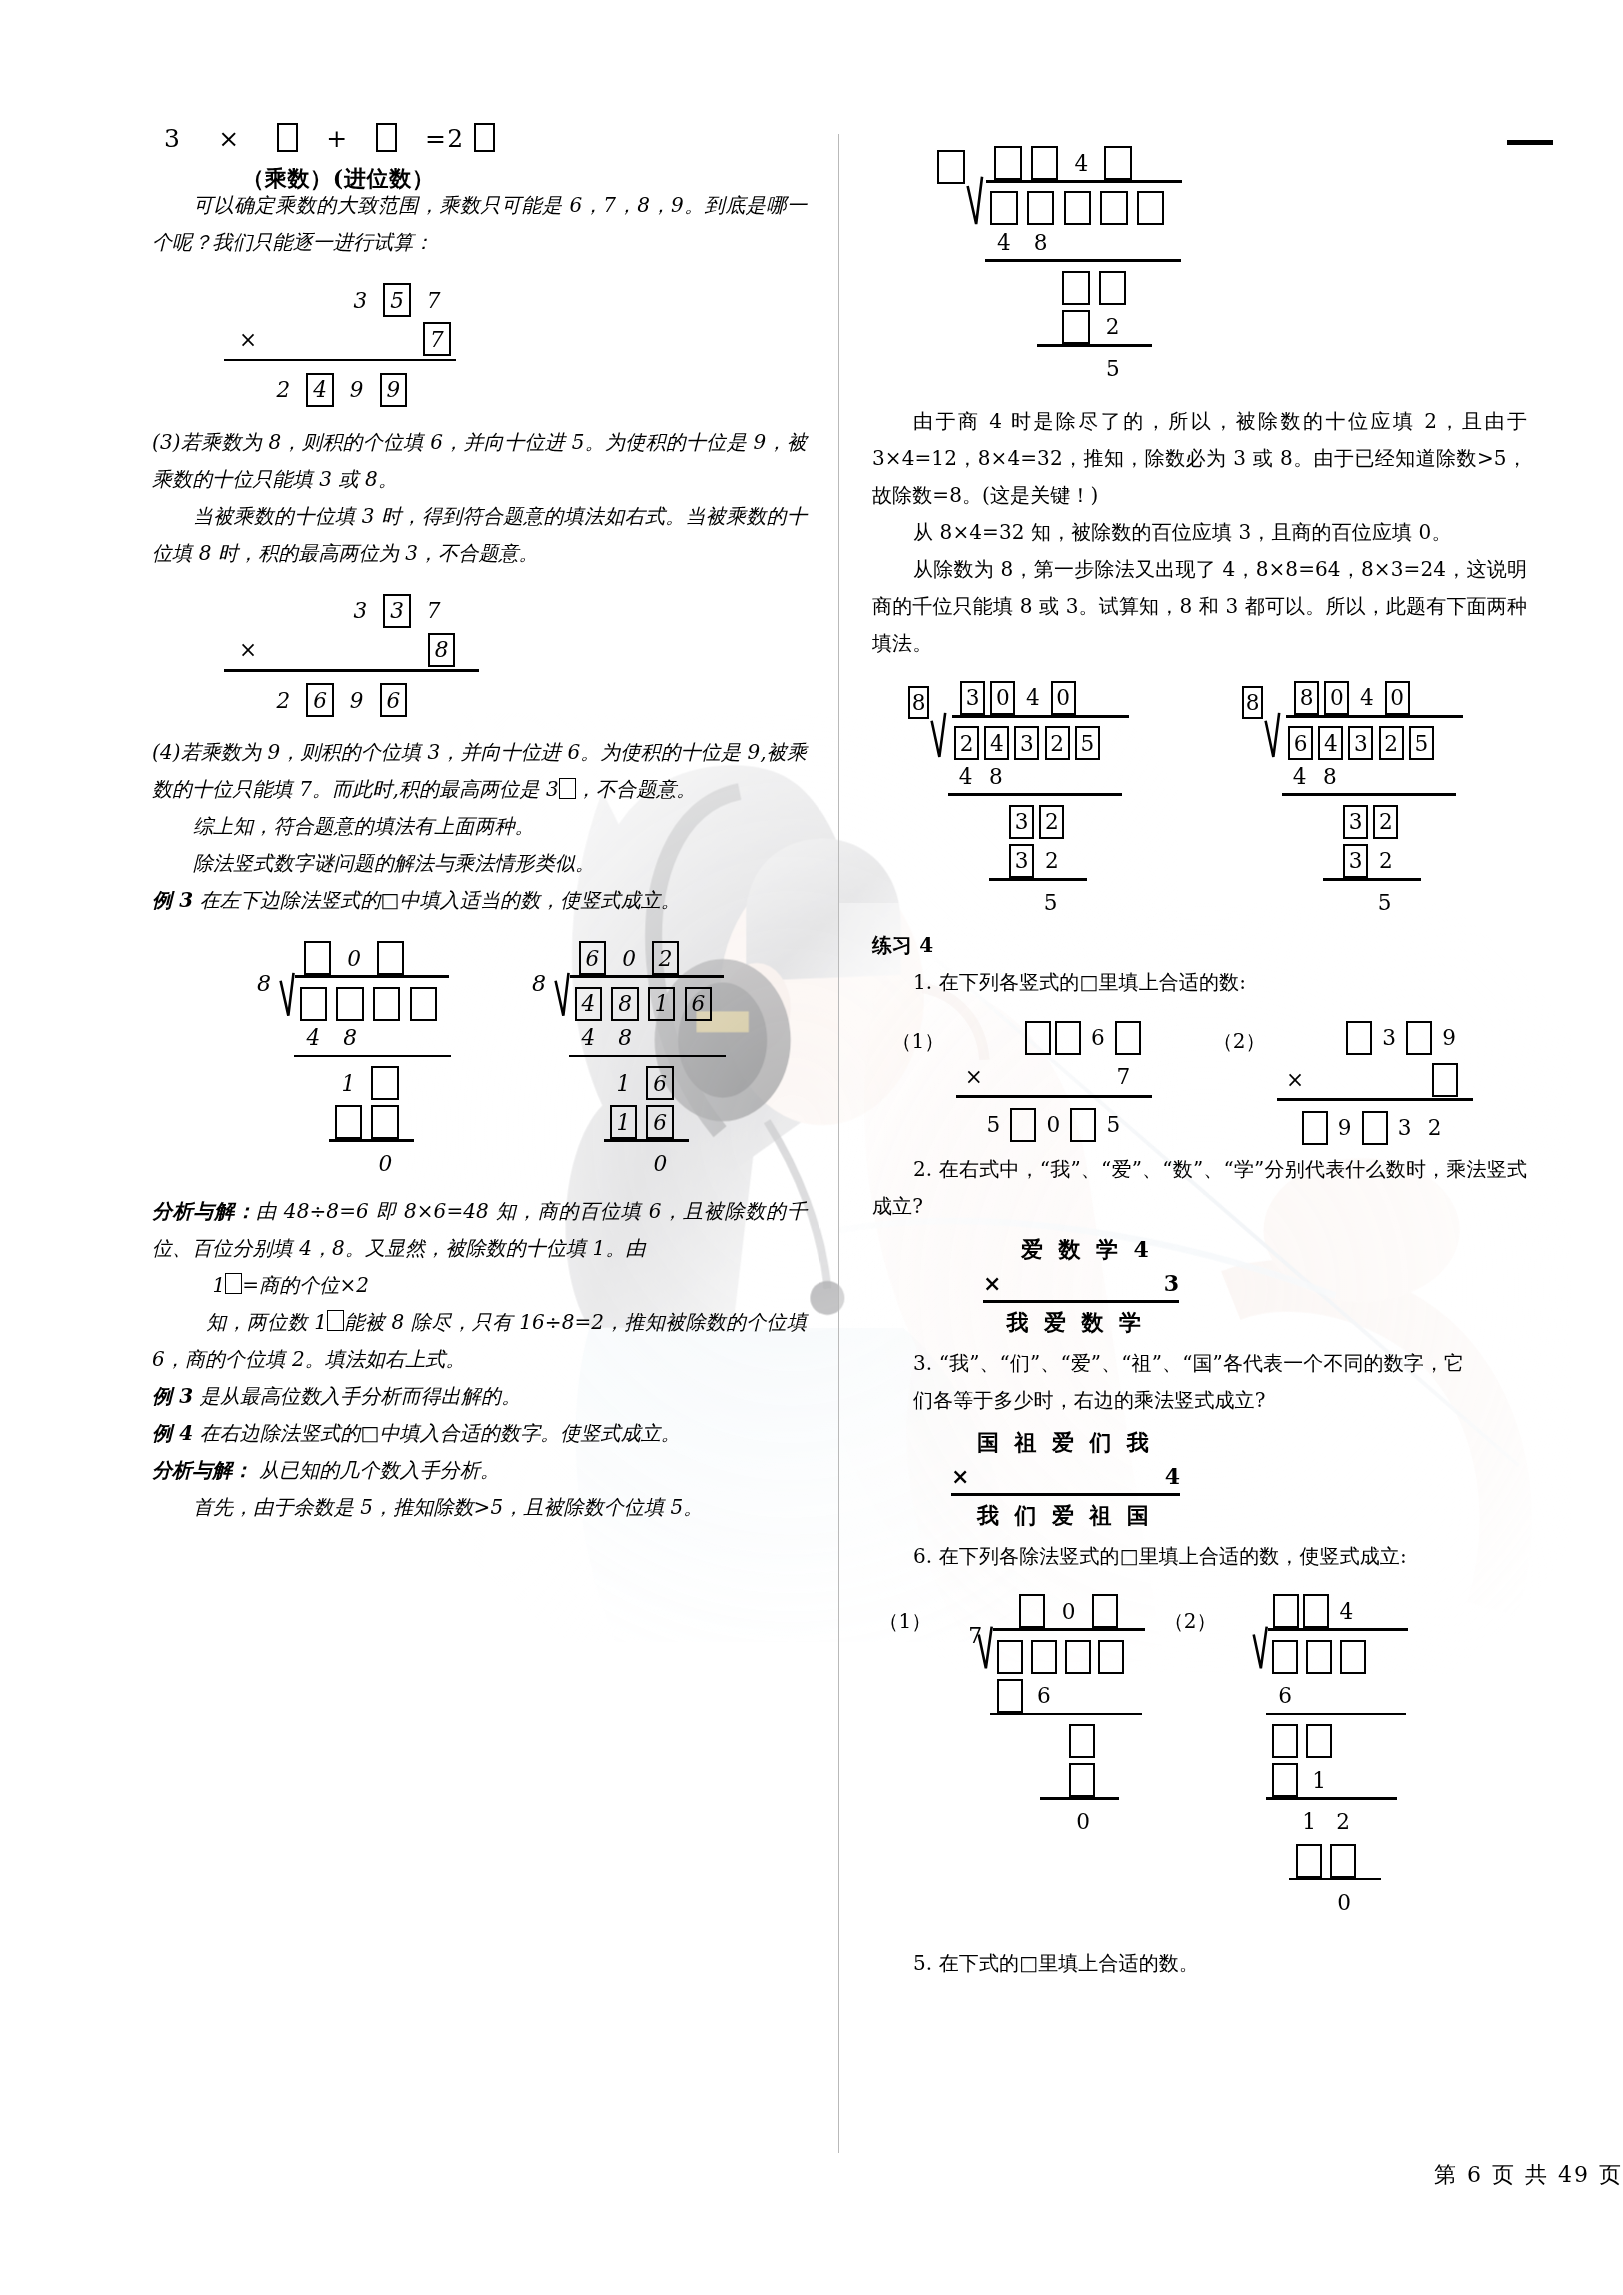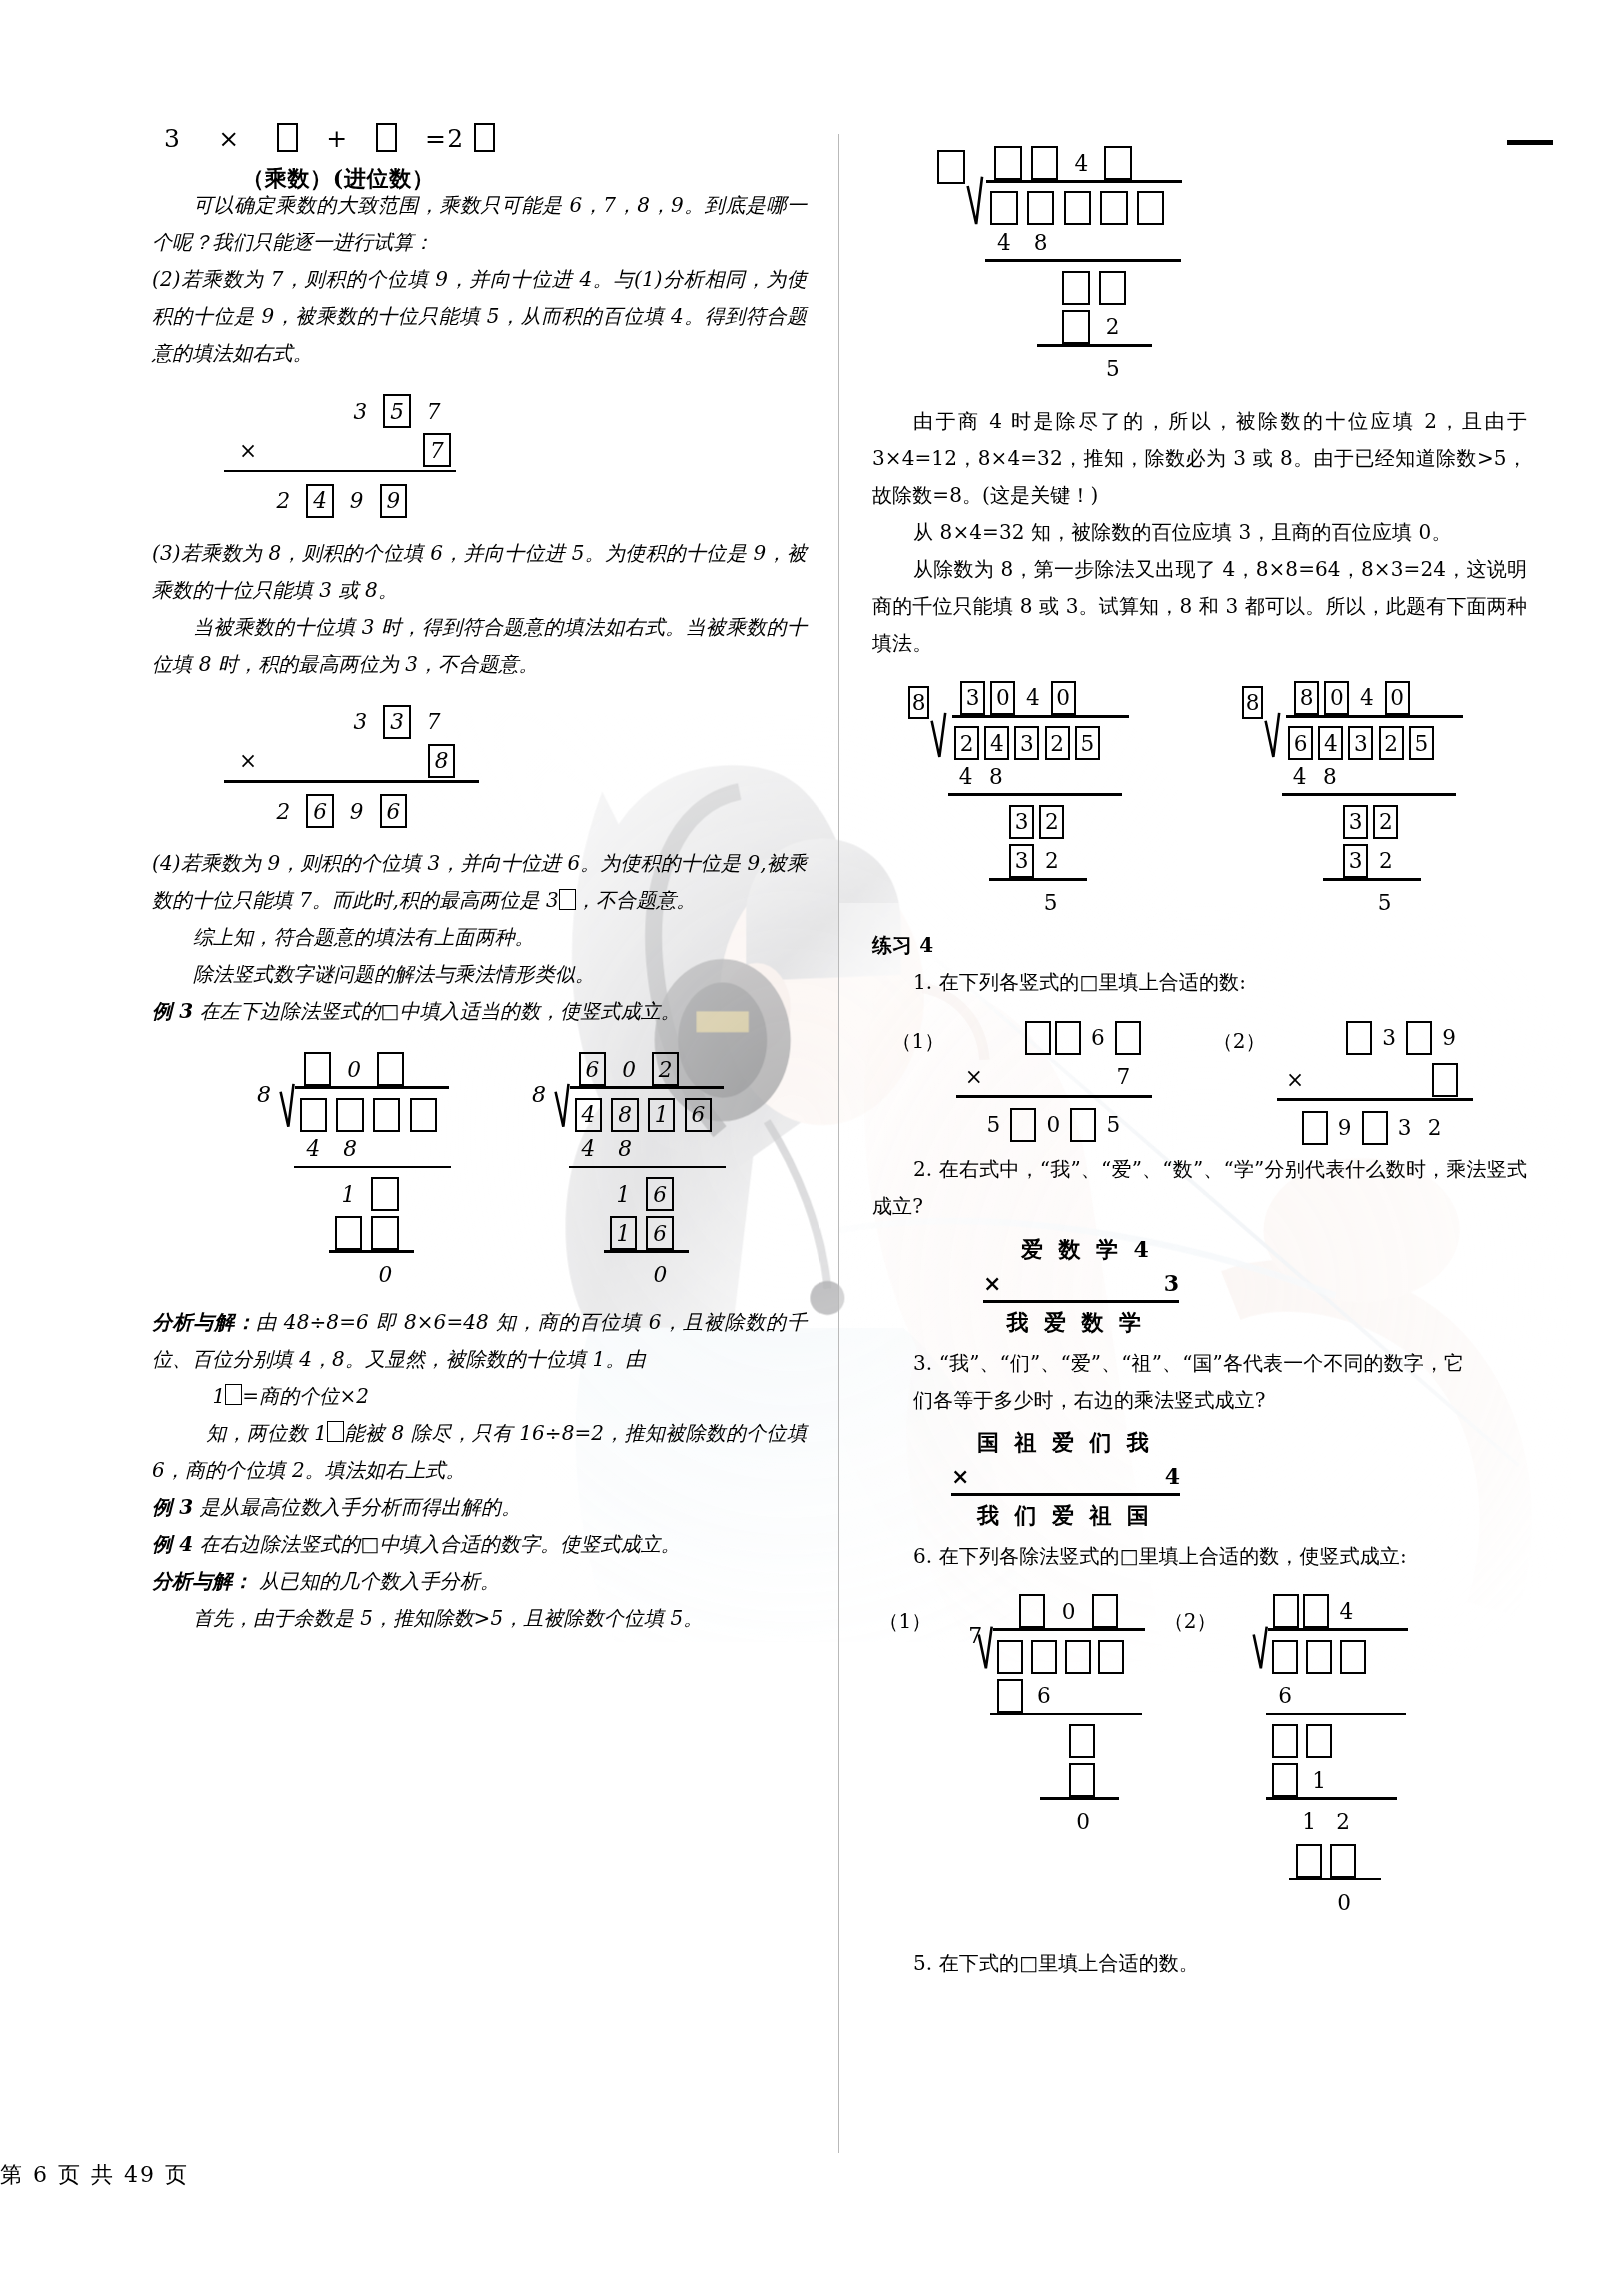--- a/index.html
+++ b/index.html
@@ -72,21 +72,21 @@
   .mul{position:relative;}
 
   
   .ld{position:relative;}
 
   
   .lbl{font-size:20px;}
 
   
   #footer{
-    position:absolute;left:0;right:0;top:2160px;text-align:left;
+    position:absolute;left:0;right:0;top:2160px;text-align:right;
     font-size:22px;letter-spacing:2px;z-index:3;
   }
 
   
   #topformula{
     position:absolute;left:164px;top:123px;font-size:25px;z-index:3;
     letter-spacing:1.3px;
   }
   #topformula .bx{width:21px;height:29px;border-width:2.3px;}
   #toplabels{
@@ -173,21 +173,20 @@
   <span class="bx"></span>
   &nbsp;
   <span>=2</span>
   <span class="bx"></span>
 </div>
 <div id="toplabels">（乘数）(进位数）</div>
 
 <div class="col" id="colL" style="top:187px;font-style:italic;">
 
   <p class="para ind">可以确定乘数的大致范围，乘数只可能是 6，7，8，9。到底是哪一个呢？我们只能逐一进行试算：</p>
-  <p class="para">(2)若乘数为 7，则积的个位填 9，并向十位进 4。与(1)分析相同，为使积的十位是 9，被乘数的十位只能填 5，从而积的百位填 4。得到符合题意的填法如右式。</p>
 
   <div class="vblock mul" style="margin:17px 0 17px 72px;width:367px;">
     <div class="row" style="margin-left:118px;">
       <div class="cellplain">3</div>
       <div class="cellbox">5</div>
       <div class="cellplain">7</div>
     </div>
     <div class="row" style="margin-left:0;">
       <div class="cellplain" style="width:39px;margin-right:0;">×</div>
       <div style="width:151px;"></div>

